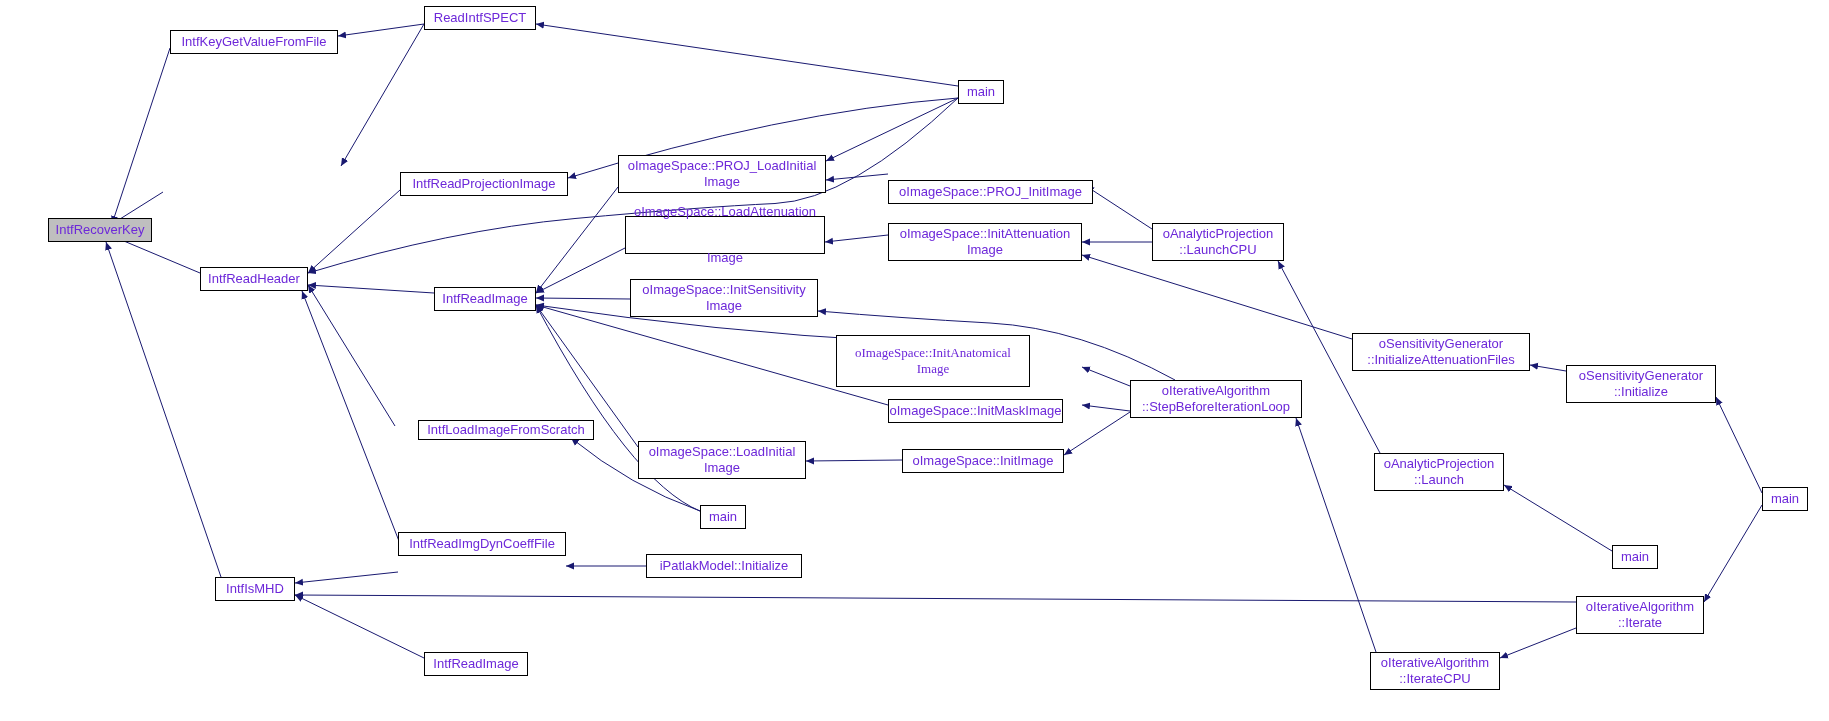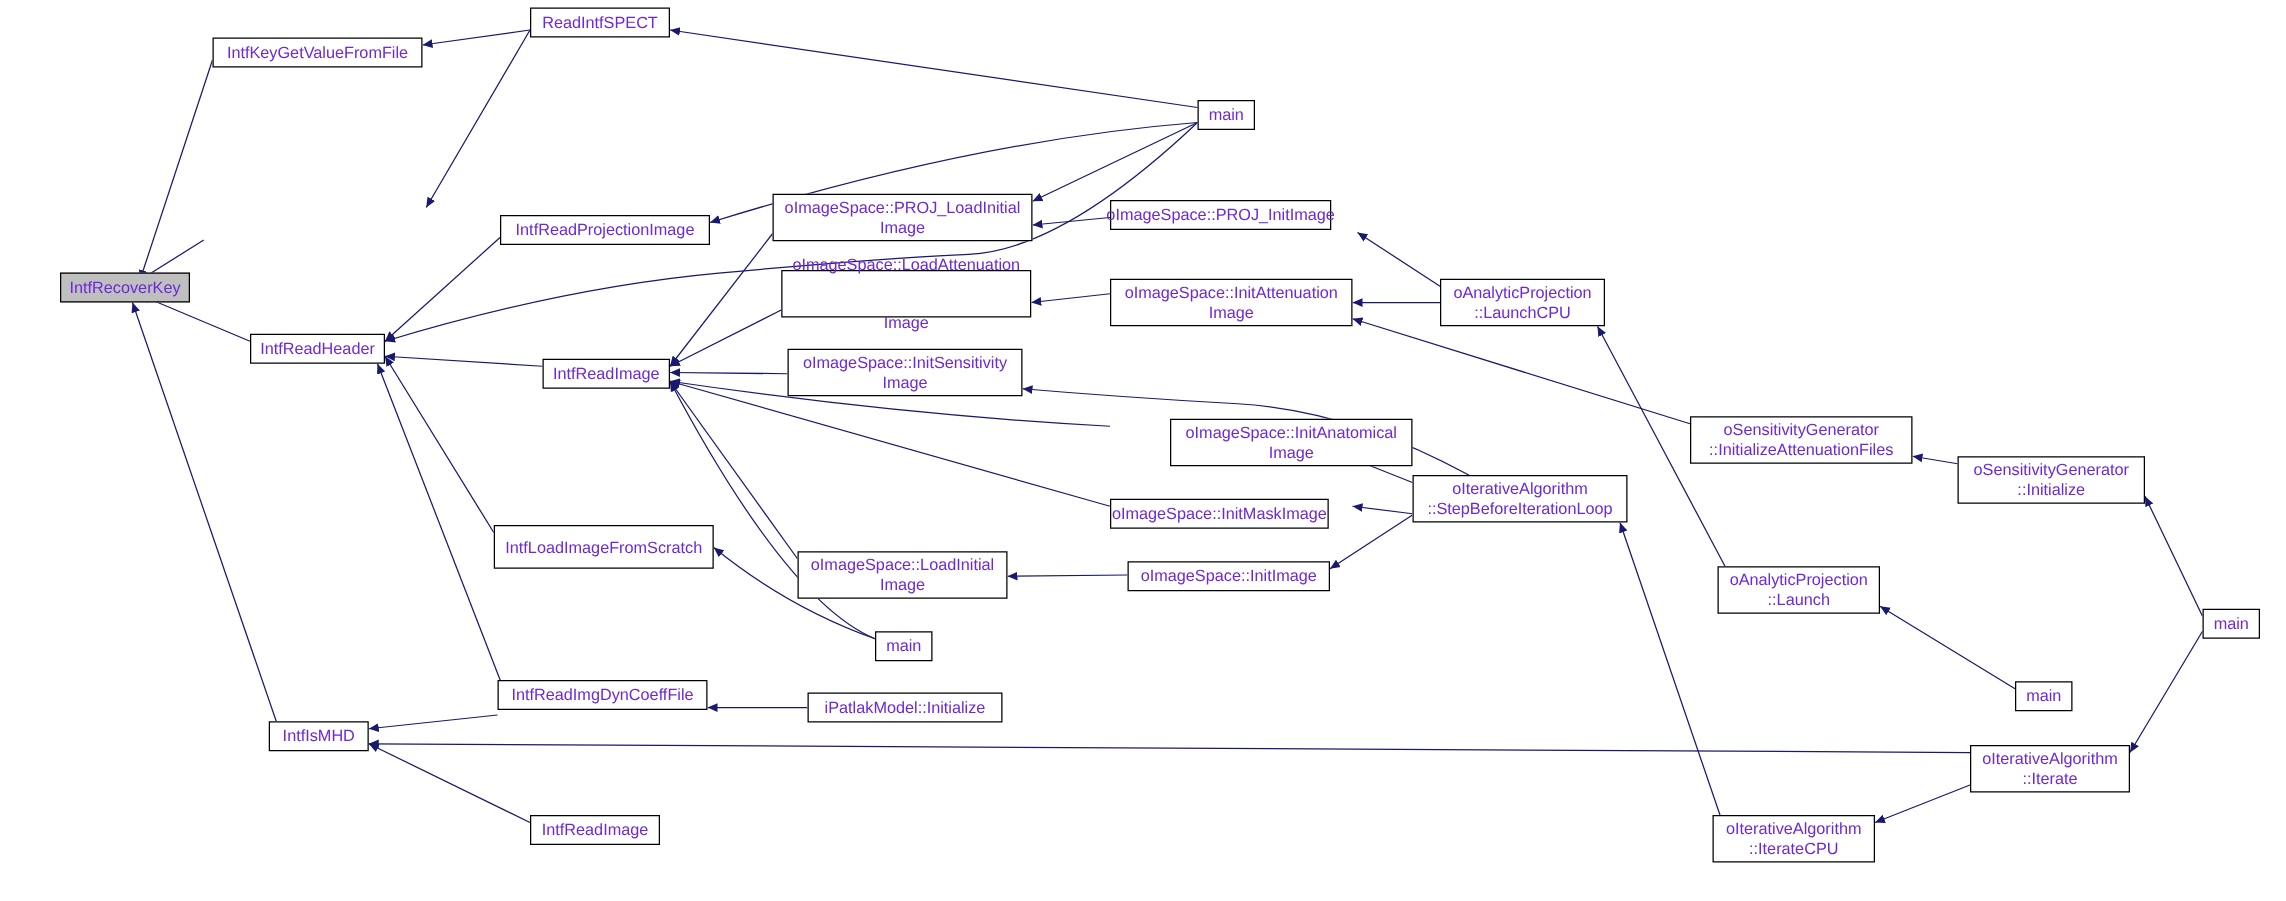--- a/index.html
+++ b/index.html
@@ -90,40 +90,40 @@
     <div class="node" style="left: 434px; top: 287px; width: 102px; height: 24px;">
       <span>IntfReadImage</span>
     </div>
     <div class="node" style="left: 958px; top: 80px; width: 46px; height: 24px;">
       <span>main</span>
     </div>
     <div class="node" style="left: 618px; top: 155px; width: 208px; height: 38px;">
       <span>oImageSpace::PROJ_LoadInitial</span>
       <span>Image</span>
     </div>
-    <div class="node" style="left: 888px; top: 160px; width: 177px; height: 24px;">
+    <div class="node" style="left: 888px; top: 180px; width: 205px; height: 24px;">
       <span>oImageSpace::PROJ_InitImage</span>
     </div>
     <div class="node" style="left: 625px; top: 216px; width: 200px; height: 38px; gap: 30px;">
       <span>oImageSpace::LoadAttenuation</span>
       <span>Image</span>
     </div>
     <div class="node" style="left: 888px; top: 223px; width: 194px; height: 38px;">
       <span>oImageSpace::InitAttenuation</span>
       <span>Image</span>
     </div>
     <div class="node" style="left: 1152px; top: 223px; width: 132px; height: 38px;">
       <span>oAnalyticProjection</span>
       <span>::LaunchCPU</span>
     </div>
     <div class="node" style="left: 630px; top: 279px; width: 188px; height: 38px;">
       <span>oImageSpace::InitSensitivity</span>
       <span>Image</span>
     </div>
-    <div class="node" style="left: 936px; top: 335px; width: 194px; height: 38px;">
+    <div class="node" style="left: 836px; top: 335px; width: 194px; height: 52px; font-family: Liberation Serif, serif;">
       <span>oImageSpace::InitAnatomical</span>
       <span>Image</span>
     </div>
     <div class="node" style="left: 888px; top: 399px; width: 175px; height: 24px;">
       <span>oImageSpace::InitMaskImage</span>
     </div>
     <div class="node" style="left: 1130px; top: 380px; width: 172px; height: 38px;">
       <span>oIterativeAlgorithm</span>
       <span>::StepBeforeIterationLoop</span>
     </div>
@@ -135,27 +135,27 @@
       <span>oSensitivityGenerator</span>
       <span>::Initialize</span>
     </div>
     <div class="node" style="left: 638px; top: 441px; width: 168px; height: 38px;">
       <span>oImageSpace::LoadInitial</span>
       <span>Image</span>
     </div>
     <div class="node" style="left: 902px; top: 449px; width: 162px; height: 24px;">
       <span>oImageSpace::InitImage</span>
     </div>
-    <div class="node" style="left: 395px; top: 420px; width: 176px; height: 35px;">
+    <div class="node" style="left: 418px; top: 420px; width: 176px; height: 20px;">
       <span>IntfLoadImageFromScratch</span>
     </div>
     <div class="node" style="left: 700px; top: 505px; width: 46px; height: 24px;">
       <span>main</span>
     </div>
-    <div class="node" style="left: 398px; top: 544px; width: 168px; height: 24px;">
+    <div class="node" style="left: 398px; top: 532px; width: 168px; height: 24px;">
       <span>IntfReadImgDynCoeffFile</span>
     </div>
     <div class="node" style="left: 646px; top: 554px; width: 156px; height: 24px;">
       <span>iPatlakModel::Initialize</span>
     </div>
     <div class="node" style="left: 215px; top: 577px; width: 80px; height: 24px;">
       <span>IntfIsMHD</span>
     </div>
     <div class="node" style="left: 424px; top: 652px; width: 104px; height: 24px;">
       <span>IntfReadImage</span>

